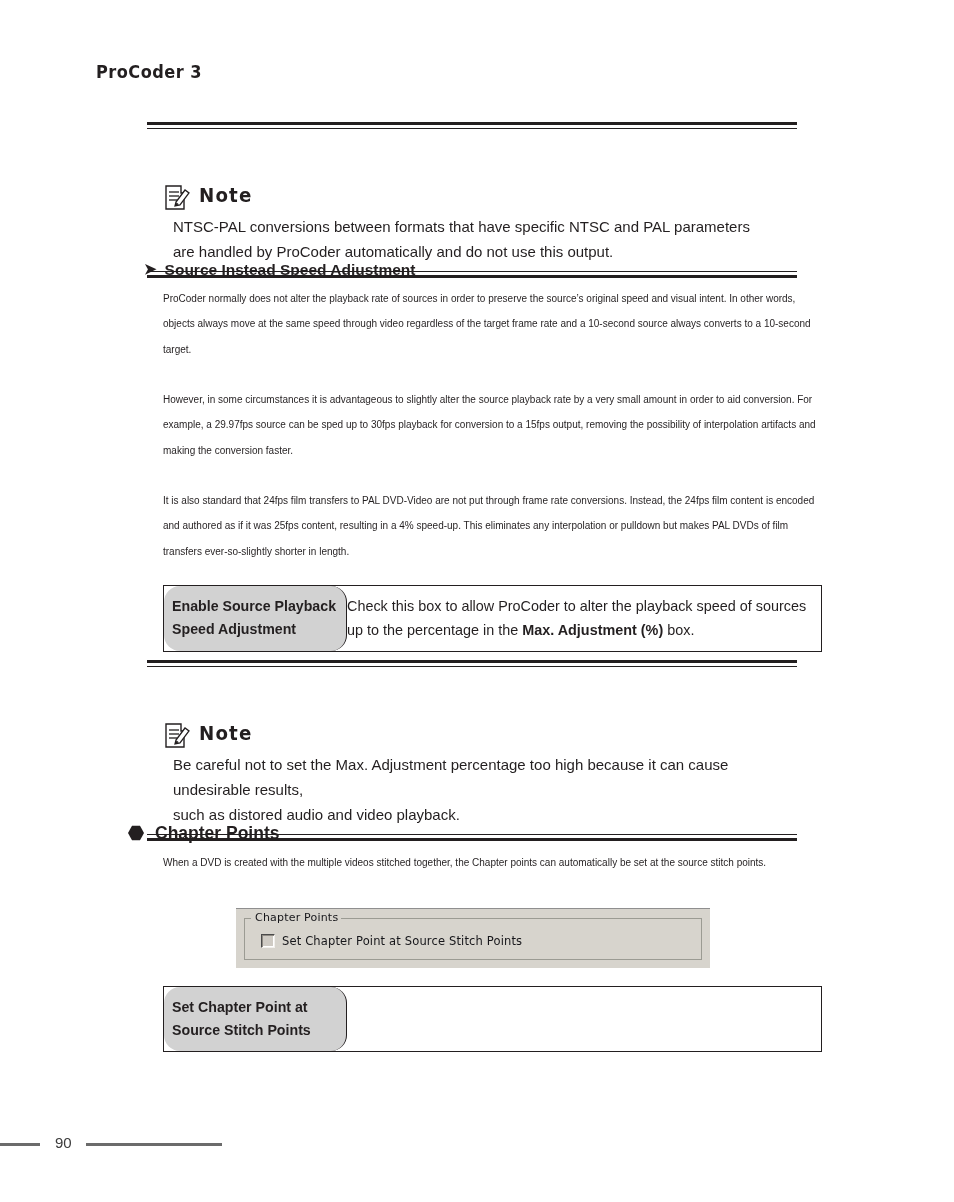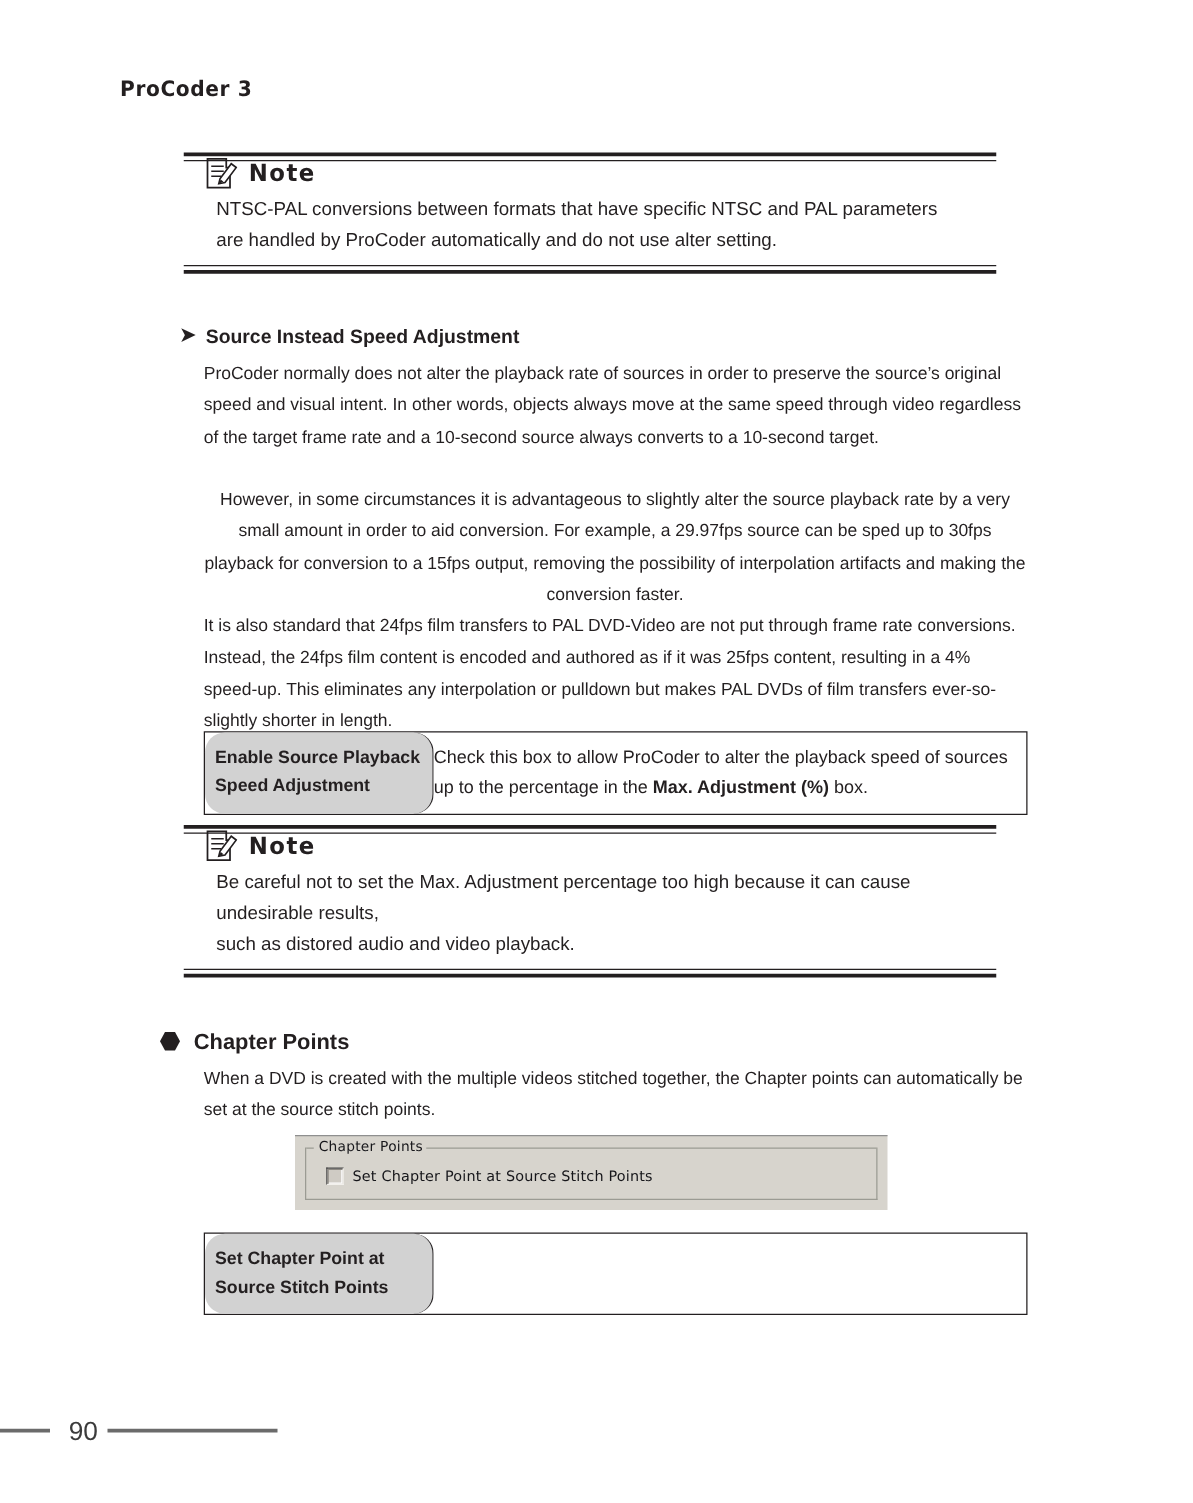--- a/index.html
+++ b/index.html
@@ -54,23 +54,25 @@
     left: 0;
     right: 0;
     height: 1px;
     background: #231f20;
   }
   .note-box::before { top: 3px; }
   .note-box::after  { bottom: 3px; }
 
   .note-head {
     display: flex;
-    align-items: center;
+    align-items: flex-start;
     gap: 9px;
     padding-left: 17px;
+    padding-top: 11px;
+    margin-top: 48px;
   }
   .note-icon {
     width: 26px;
     height: 27px;
     display: block;
   }
   .note-title {
     font-family: "DejaVu Sans", sans-serif;
     font-weight: bold;
     font-size: 19px;
@@ -120,21 +122,21 @@
     margin-right: 11px;
     position: relative;
     top: 2px;
   }
 
   
   .para {
     position: absolute;
     left: 163px;
     width: 658px;
-    font-size: 14px;
+    font-size: 10px;
     line-height: 25.3px;
     color: #231f20;
   }
 
   
   .def-table {
     position: absolute;
     left: 163px;
     width: 659px;
     border: 1.3px solid #231f20;
@@ -245,21 +247,21 @@
     left: 0;
     top: 9px;
     width: 40px;
     height: 3px;
     background: #6b6b6b;
   }
   .foot-pageno {
     position: absolute;
     left: 55px;
     top: 0;
-    font-size: 21px;
+    font-size: 15px;
     color: #3b3b3b;
     font-family: "Liberation Sans", sans-serif;
   }
   .foot-rule-right {
     position: absolute;
     left: 86px;
     top: 9px;
     width: 136px;
     height: 3px;
     background: #6b6b6b;
@@ -281,32 +283,32 @@
           <line x1="5" y1="12" x2="15" y2="12" stroke="#231f20" stroke-width="1.3"></line>
           <line x1="5" y1="16" x2="13" y2="16" stroke="#231f20" stroke-width="1.3"></line>
           <path d="M12 18 L21 6 L25 9 L16 21 L11 22 Z" fill="#ffffff" stroke="#231f20" stroke-width="1.3"></path>
           <path d="M11 22 L12.6 18.6 L14.8 20.3 Z" fill="#231f20"></path>
         </svg>
       </span>
       <span class="note-title">Note</span>
     </div>
     <div class="note-body">
       <div>NTSC-PAL conversions between formats that have specific NTSC and PAL parameters</div>
-      <div>are handled by ProCoder automatically and do not use alter setting.</div>
+      <div>are handled by ProCoder automatically and do not use this output.</div>
     </div>
   </div>
 
   <div class="sec-heading heading-arrow" style="top:261px;">
     <span class="bullet">➤</span>
     <span>Source Instead Speed Adjustment</span>
   </div>
 
   <div class="para" style="top:286px;">ProCoder normally does not alter the playback rate of sources in order to preserve the source’s original speed and visual intent. In other words, objects always move at the same speed through video regardless of the target frame rate and a 10-second source always converts to a 10-second target.</div>
 
-  <div class="para" style="top:387px;text-align:center;">However, in some circumstances it is advantageous to slightly alter the source playback rate by a very small amount in order to aid conversion. For example, a 29.97fps source can be sped up to 30fps playback for conversion to a 15fps output, removing the possibility of interpolation artifacts and making the conversion faster.</div>
+  <div class="para" style="top:387px;">However, in some circumstances it is advantageous to slightly alter the source playback rate by a very small amount in order to aid conversion. For example, a 29.97fps source can be sped up to 30fps playback for conversion to a 15fps output, removing the possibility of interpolation artifacts and making the conversion faster.</div>
 
   <div class="para" style="top:488px;">It is also standard that 24fps film transfers to PAL DVD-Video are not put through frame rate conversions. Instead, the 24fps film content is encoded and authored as if it was 25fps content, resulting in a 4% speed-up. This eliminates any interpolation or pulldown but makes PAL DVDs of film transfers ever-so-slightly shorter in length.</div>
 
   <div class="def-table" style="top:585px;">
     <div class="def-label">Enable Source Playback Speed Adjustment</div>
     <div class="def-desc"><span>Check this box to allow ProCoder to alter the playback speed of sources up to the percentage in the </span><b>Max. Adjustment (%)</b><span> box.</span></div>
   </div>
 
   <div class="note-box" style="top:660px;">
     <div class="note-head">

